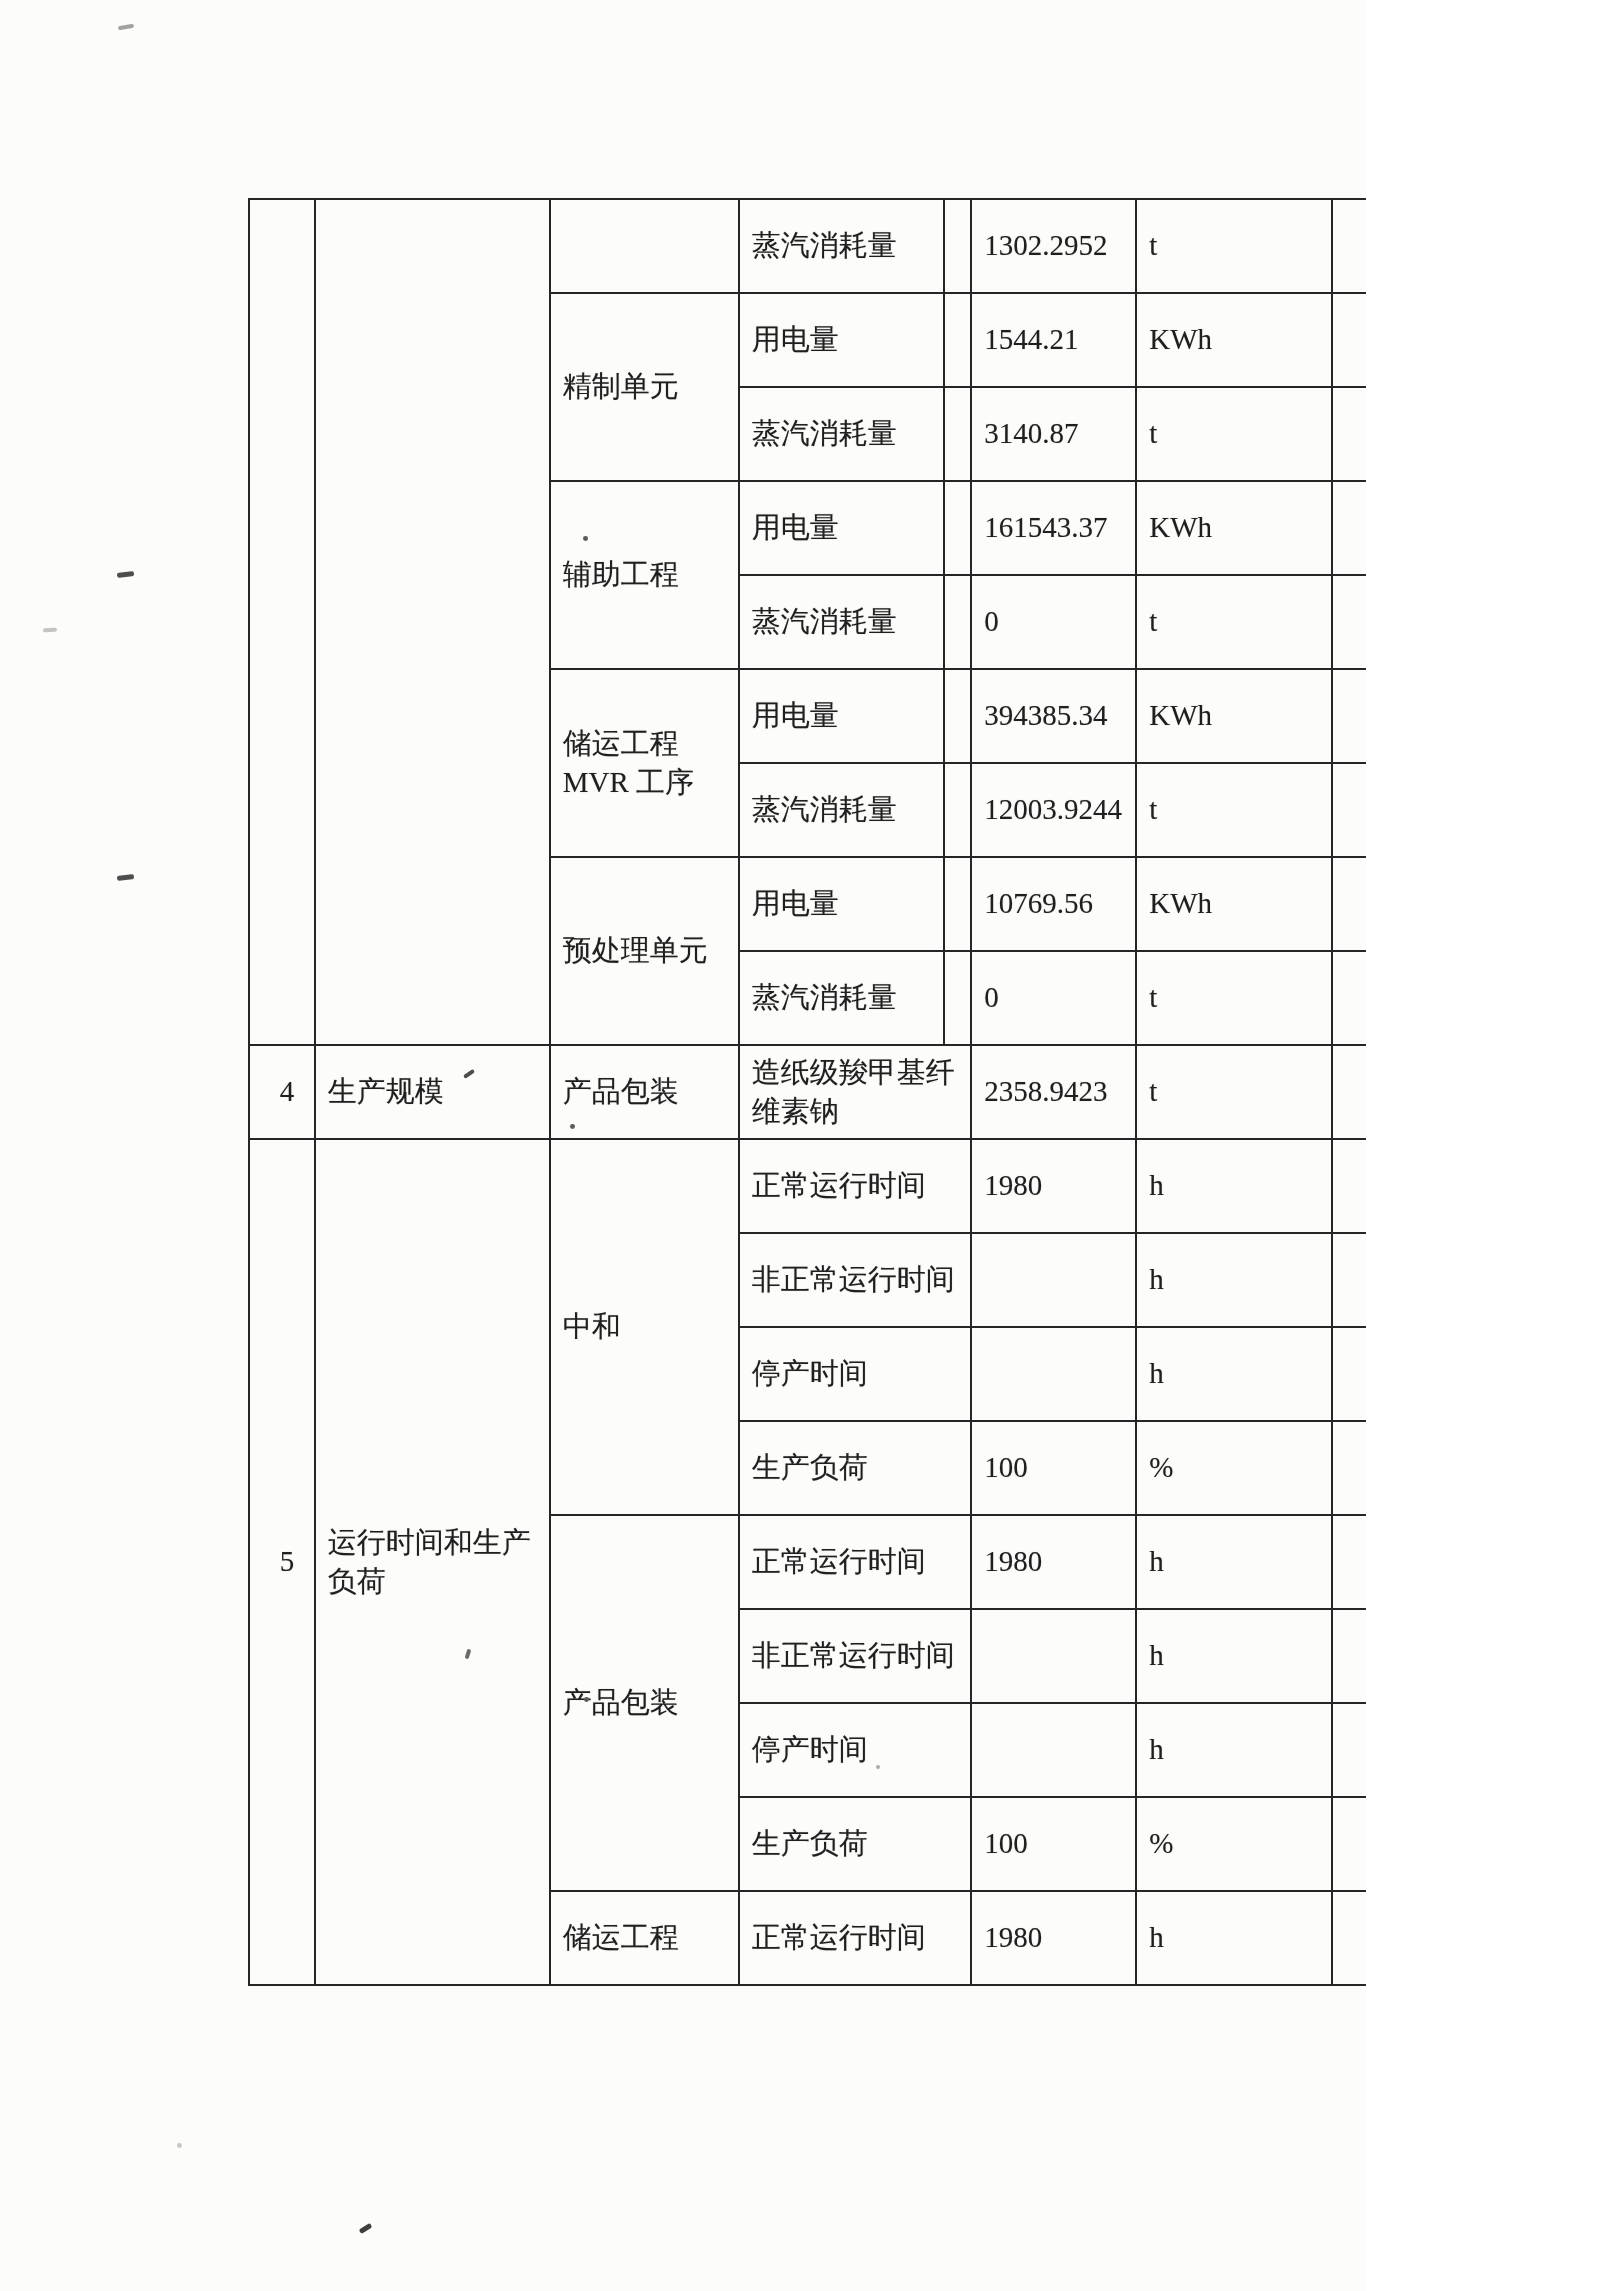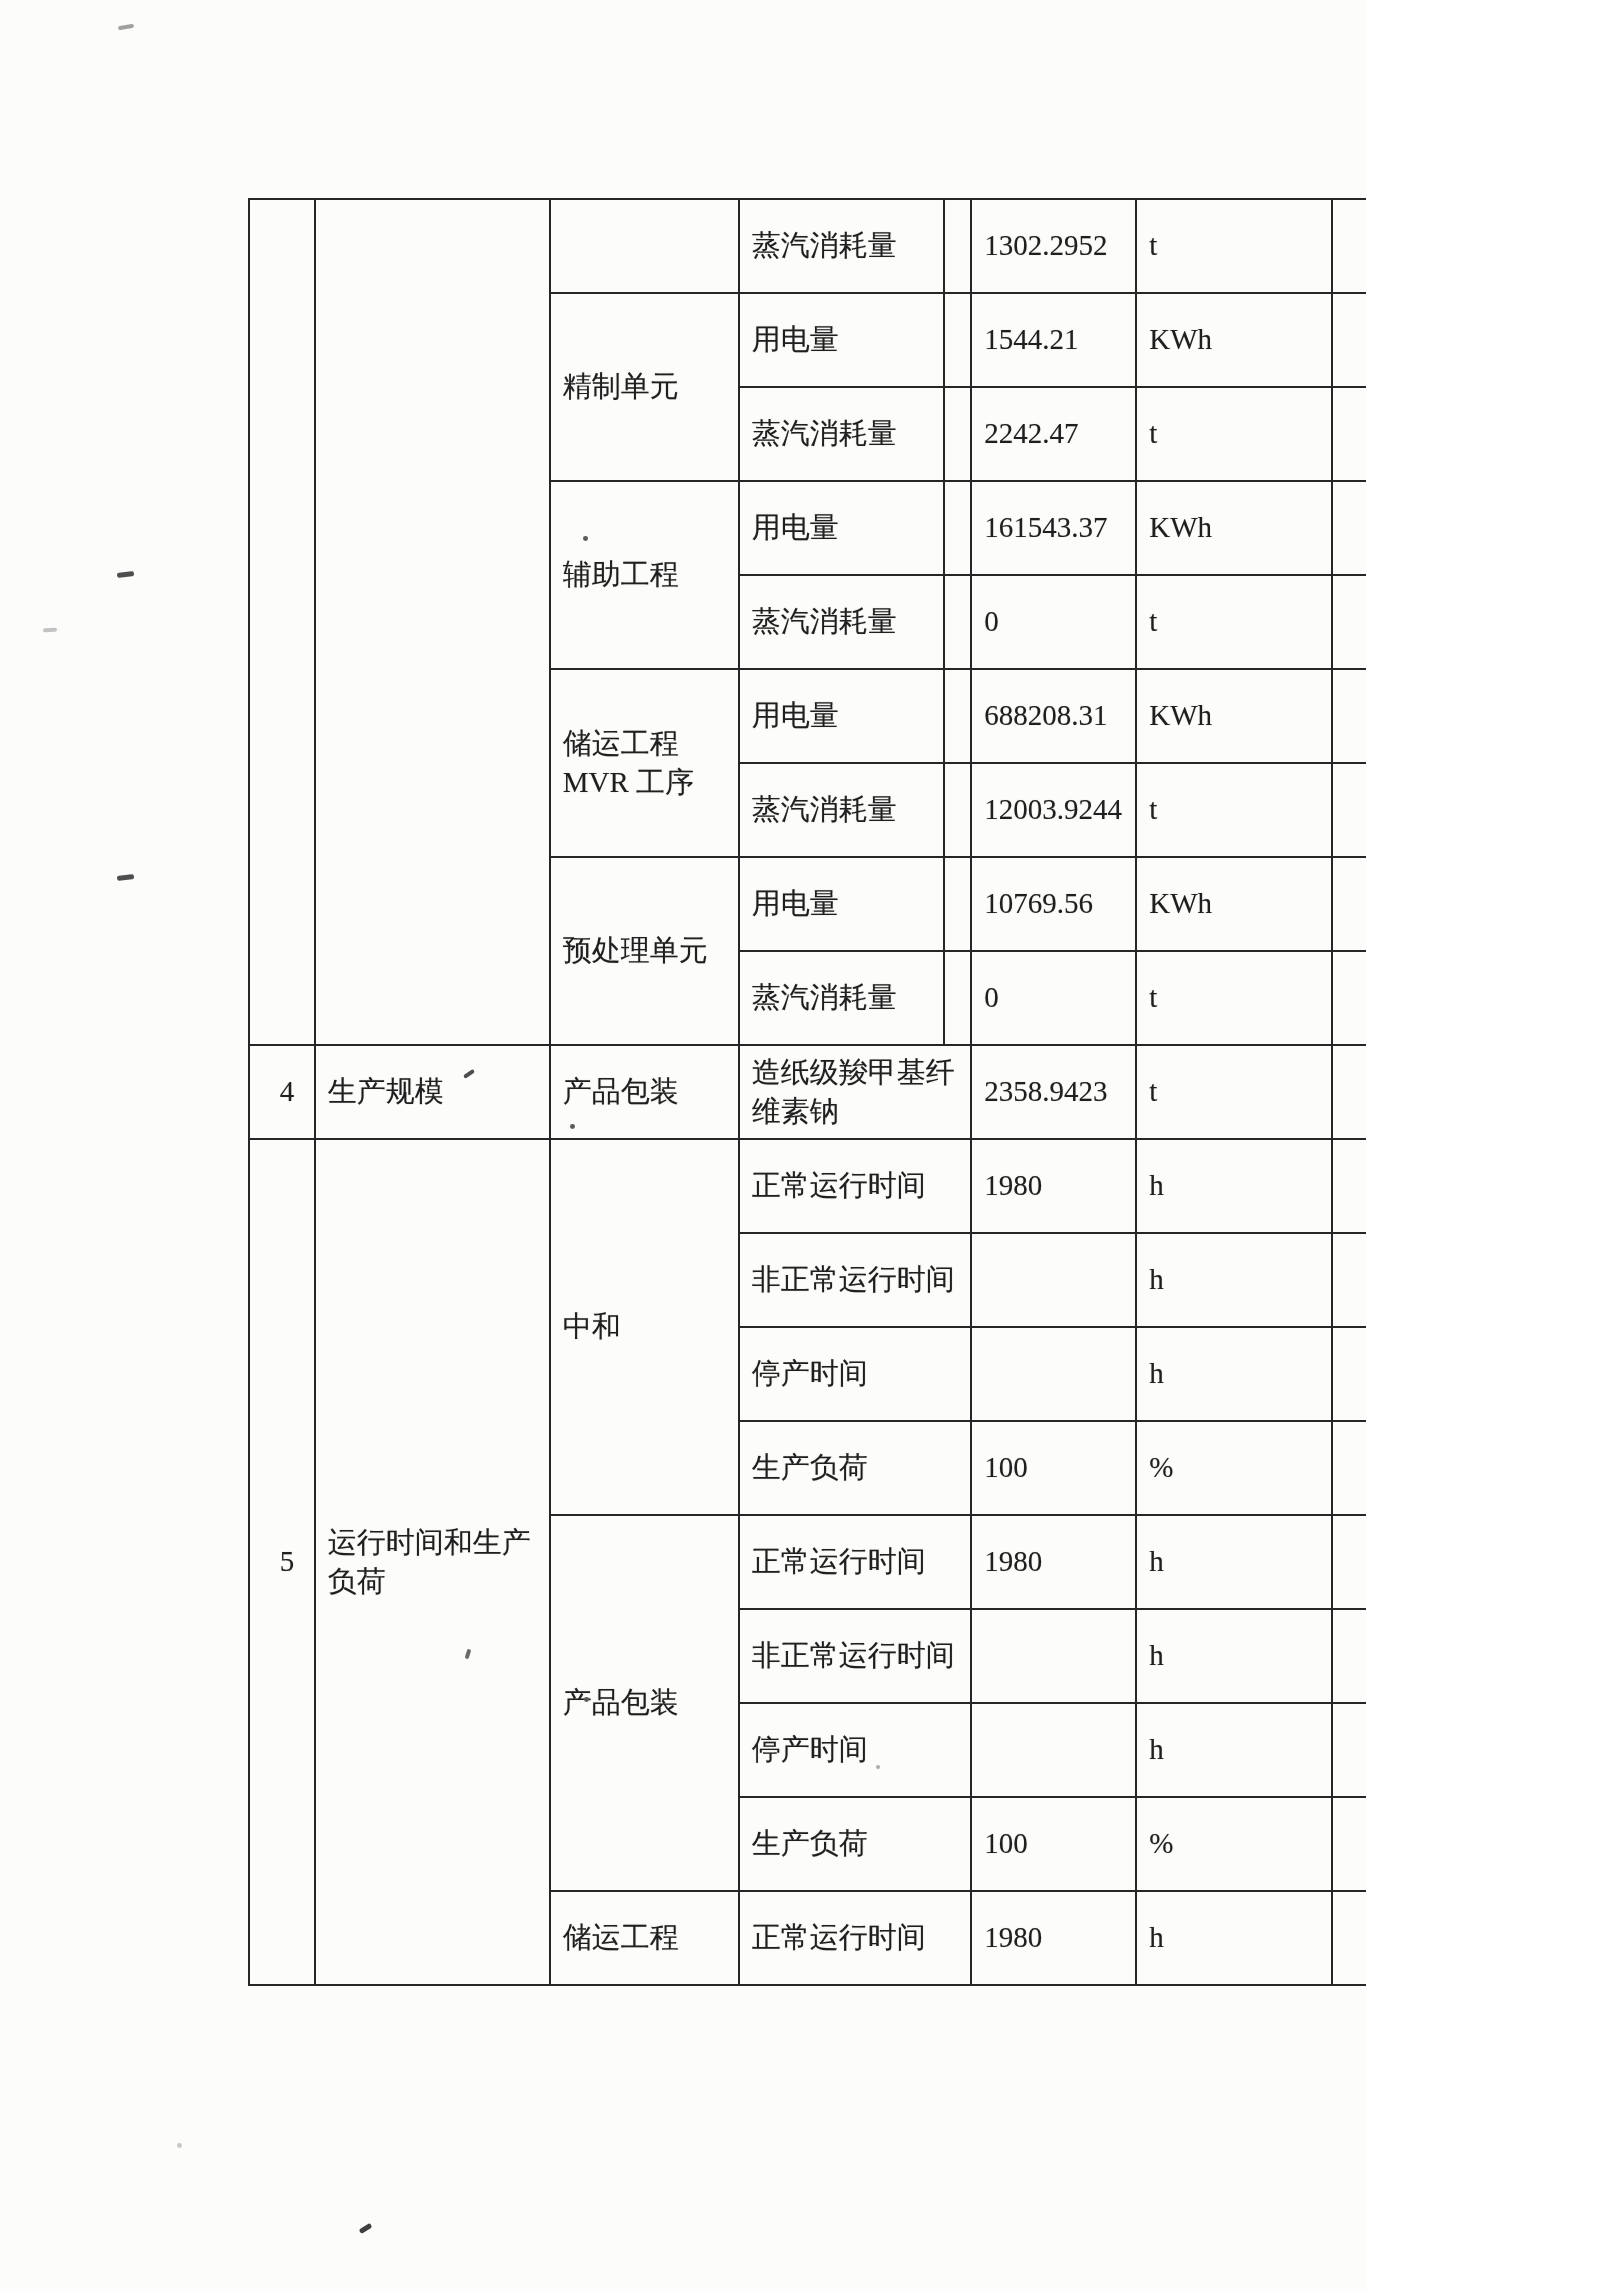--- a/index.html
+++ b/index.html
@@ -78,21 +78,21 @@
         <td class="grp" rowspan="2">精制单元</td>
         <td class="met">用电量</td>
         <td class="gap"></td>
         <td class="val">1544.21</td>
         <td class="unit">KWh</td>
         <td class="end"></td>
       </tr>
       <tr>
         <td class="met">蒸汽消耗量</td>
         <td class="gap"></td>
-        <td class="val">2242.47</td>
+        <td class="val">3140.87</td>
         <td class="unit">t</td>
         <td class="end"></td>
       </tr>
       <tr>
         <td class="grp" rowspan="2">辅助工程</td>
         <td class="met">用电量</td>
         <td class="gap"></td>
         <td class="val">161543.37</td>
         <td class="unit">KWh</td>
         <td class="end"></td>
@@ -102,21 +102,21 @@
         <td class="gap"></td>
         <td class="val">0</td>
         <td class="unit">t</td>
         <td class="end"></td>
       </tr>
       <tr>
         <td class="grp" rowspan="2">储运工程
 MVR 工序</td>
         <td class="met">用电量</td>
         <td class="gap"></td>
-        <td class="val">688208.31</td>
+        <td class="val">394385.34</td>
         <td class="unit">KWh</td>
         <td class="end"></td>
       </tr>
       <tr>
         <td class="met">蒸汽消耗量</td>
         <td class="gap"></td>
         <td class="val">12003.9244</td>
         <td class="unit">t</td>
         <td class="end"></td>
       </tr>

